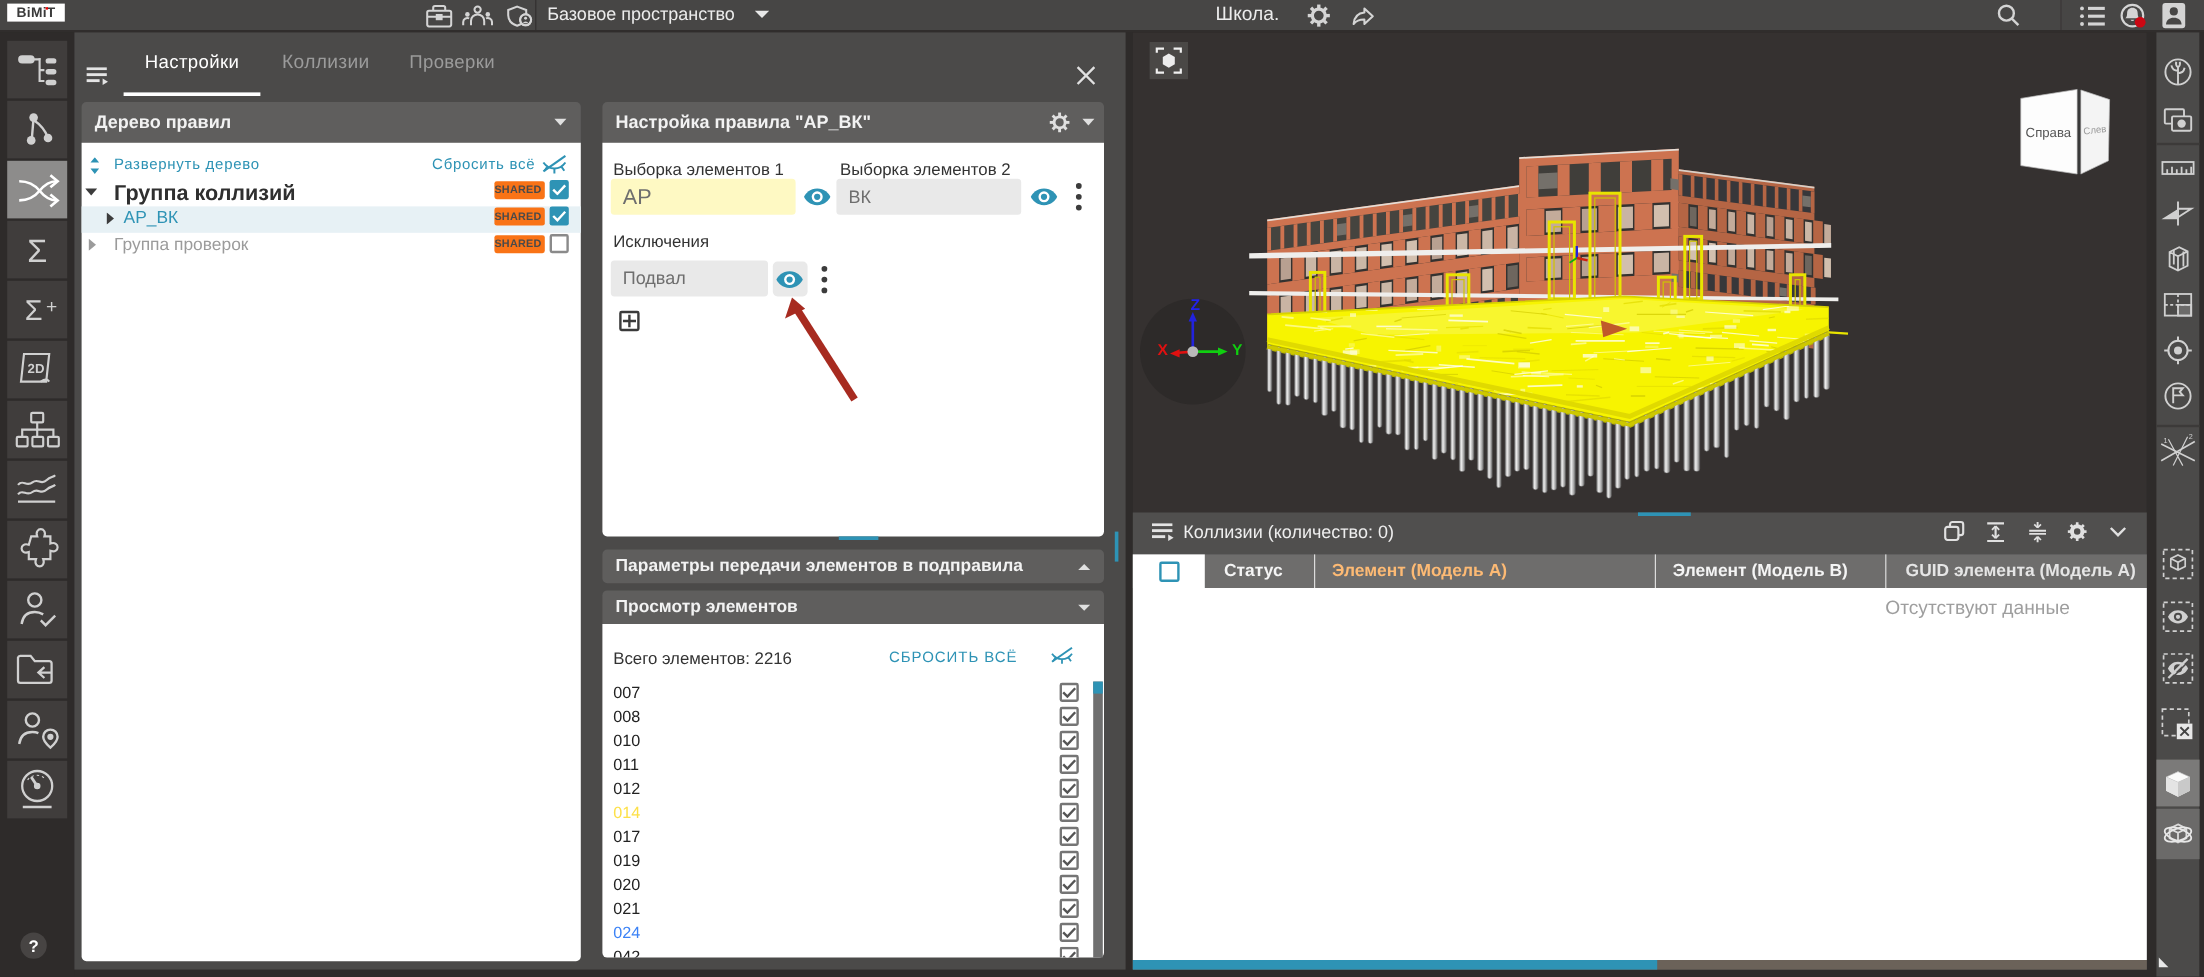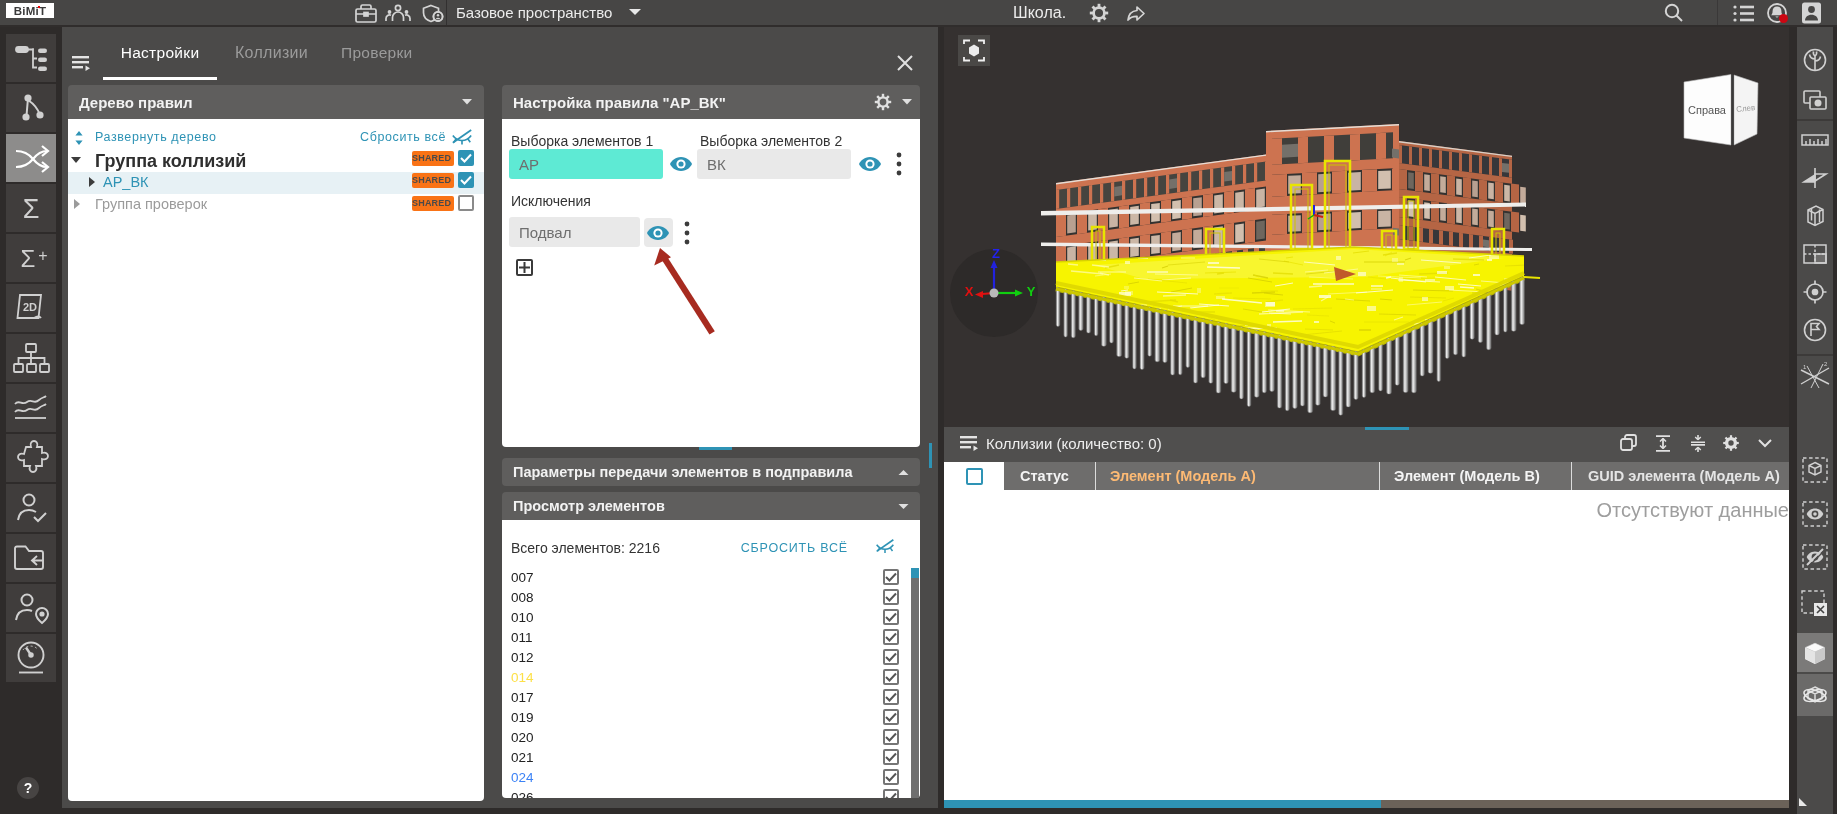--- a/index.html
+++ b/index.html
@@ -265,21 +265,21 @@
       <rect x="8.8" y="1.8" width="2.4" height="3.2" fill="#e0e0e0" transform="rotate(270 10 10)"></rect>
       <rect x="8.8" y="1.8" width="2.4" height="3.2" fill="#e0e0e0" transform="rotate(315 10 10)"></rect>
     </g>
   </svg>
 <svg class="abs" style="left:901px;top:98px;" width="12" height="8" viewBox="0 0 12 8">
     <path d="M1 1 l5 5.5 L11 1 z" fill="#e0e0e0"></path>
   </svg>
 <div class="abs" style="left:502px;top:119px;width:418px;height:328px;background:#fff;border-radius:0 0 4px 4px"></div>
 <div class="abs" style="left:511px;top:133px;font-size:14px;color:#333">Выборка элементов 1</div>
 <div class="abs" style="left:700px;top:133px;font-size:14px;color:#333">Выборка элементов 2</div>
-<div class="abs" style="left:509px;top:149px;width:154px;height:30px;background:#5eead4;border-radius:3px;display:flex;align-items:center;padding:0 10px;font-size:15px;color:#6e6e6e">АР</div>
+<div class="abs" style="left:509px;top:149px;width:154px;height:30px;background:#fef9c3;border-radius:3px;display:flex;align-items:center;padding:0 10px;font-size:18px;color:#6e6e6e">АР</div>
 <div class="abs" style="left:669px;top:156px"><svg width="24" height="16" viewBox="0 0 24 16">
       <path d="M12 1 C6 1 2.3 5 1 8 c1.3 3 5 7 11 7 s9.7-4 11-7 c-1.3-3-5-7-11-7 z" fill="#2e93b5"></path>
       <circle cx="12" cy="8" r="4.6" fill="#fff"></circle>
       <circle cx="12" cy="8" r="2.6" fill="#2e93b5"></circle>
     </svg></div>
 <div class="abs" style="left:697px;top:149px;width:154px;height:30px;background:#e9e9e9;border-radius:3px;display:flex;align-items:center;padding:0 10px;font-size:15px;color:#6e6e6e">ВК</div>
 <div class="abs" style="left:858px;top:156px"><svg width="24" height="16" viewBox="0 0 24 16">
       <path d="M12 1 C6 1 2.3 5 1 8 c1.3 3 5 7 11 7 s9.7-4 11-7 c-1.3-3-5-7-11-7 z" fill="#2e93b5"></path>
       <circle cx="12" cy="8" r="4.6" fill="#fff"></circle>
       <circle cx="12" cy="8" r="2.6" fill="#2e93b5"></circle>
@@ -390,21 +390,21 @@
     <svg width="12" height="10" viewBox="0 0 12 10">
       <path d="M1 5 l3.5 3.5 L11 1.5" stroke="#555" stroke-width="2" fill="none"></path>
     </svg>
   </div>
 <div class="abs" style="left:511px;top:770px;font-size:13.5px;color:#3b82f6">024</div>
 <div class="abs cbg" style="left:883px;top:769px">
     <svg width="12" height="10" viewBox="0 0 12 10">
       <path d="M1 5 l3.5 3.5 L11 1.5" stroke="#555" stroke-width="2" fill="none"></path>
     </svg>
   </div>
-<div class="abs" style="left:511px;top:790px;height:8px;overflow:hidden;font-size:13.5px;color:#222">026</div>
+<div class="abs" style="left:511px;top:790px;height:8px;overflow:hidden;font-size:13.5px;color:#222">042</div>
 <div class="abs" style="left:883px;top:789px;height:9px;overflow:hidden">
     <div class="cbg">
       <svg width="12" height="10" viewBox="0 0 12 10">
         <path d="M1 5 l3.5 3.5 L11 1.5" stroke="#555" stroke-width="2" fill="none"></path>
       </svg>
     </div>
   </div>
 <div class="abs" style="left:911px;top:568px;width:8px;height:230px;background:#6f6f6f"></div>
 <div class="abs" style="left:911px;top:568px;width:8px;height:10px;background:#2e93b5"></div>
 <svg class="abs" style="left:944px;top:27px;" width="845" height="400" viewBox="0 0 845 400">
@@ -975,21 +975,21 @@
     <div style="width:17px;height:17px;border:2.5px solid #2e93b5;border-radius:2px"></div>
   </div>
 <div style="position:absolute;top:462px;height:28px;display:flex;align-items:center;color:#f4f4f4;font-size:14.5px;font-weight:bold;left:1020px">Статус</div>
 <div style="position:absolute;top:462px;height:28px;display:flex;align-items:center;color:#fdba74;font-size:14.5px;font-weight:bold;left:1110px">Элемент (Модель А)</div>
 <div style="position:absolute;top:462px;height:28px;display:flex;align-items:center;color:#f4f4f4;font-size:14.5px;font-weight:bold;left:1394px">Элемент (Модель B)</div>
 <div style="position:absolute;top:462px;height:28px;display:flex;align-items:center;color:#e5e5e5;font-size:14.5px;font-weight:bold;left:1588px">GUID элемента (Модель А)</div>
 <div class="abs" style="left:1095px;top:462px;width:1px;height:28px;background:#dcdcdc"></div>
 <div class="abs" style="left:1379px;top:462px;width:1px;height:28px;background:#dcdcdc"></div>
 <div class="abs" style="left:1571px;top:462px;width:1px;height:28px;background:#dcdcdc"></div>
 <div class="abs" style="left:944px;top:490px;width:845px;height:310px;background:#fff"></div>
-<div class="abs" style="left:1571px;top:499px;width:218px;text-align:right;font-size:20px;color:#9e9e9e">Отсутствуют данные</div>
+<div class="abs" style="left:1571px;top:499px;width:218px;text-align:left;font-size:16px;color:#9e9e9e">Отсутствуют данные</div>
 <div class="abs" style="left:944px;top:800px;width:845px;height:8px;background:#6b6259"></div>
 <div class="abs" style="left:944px;top:800px;width:437px;height:8px;background:#2e93b5"></div>
 <div class="abs" style="left:1797px;top:27px;width:36px;height:787px;background:#4b4a49"></div>
 <div class="abs" style="left:1833px;top:27px;width:4px;height:787px;background:#2e2b2a"></div>
 <svg class="abs" style="left:1797px;top:42px;" width="36" height="36" viewBox="0 0 36 36">
     <g stroke="#d0d0d0" stroke-width="1.6" fill="none">
       <circle cx="18" cy="18" r="10.5"></circle>
       <path d="M18 28 V14 M18 17 c-3 0-5-2-5.5-4.5 M18 19 c3 0 5-2 5.5-4.5 M18 14 c-1.5-1-2-2.5-1.5-4.5 M18 14 c1.5-1 2-2.5 1.5-4.5"></path>
     </g>
   </svg>

